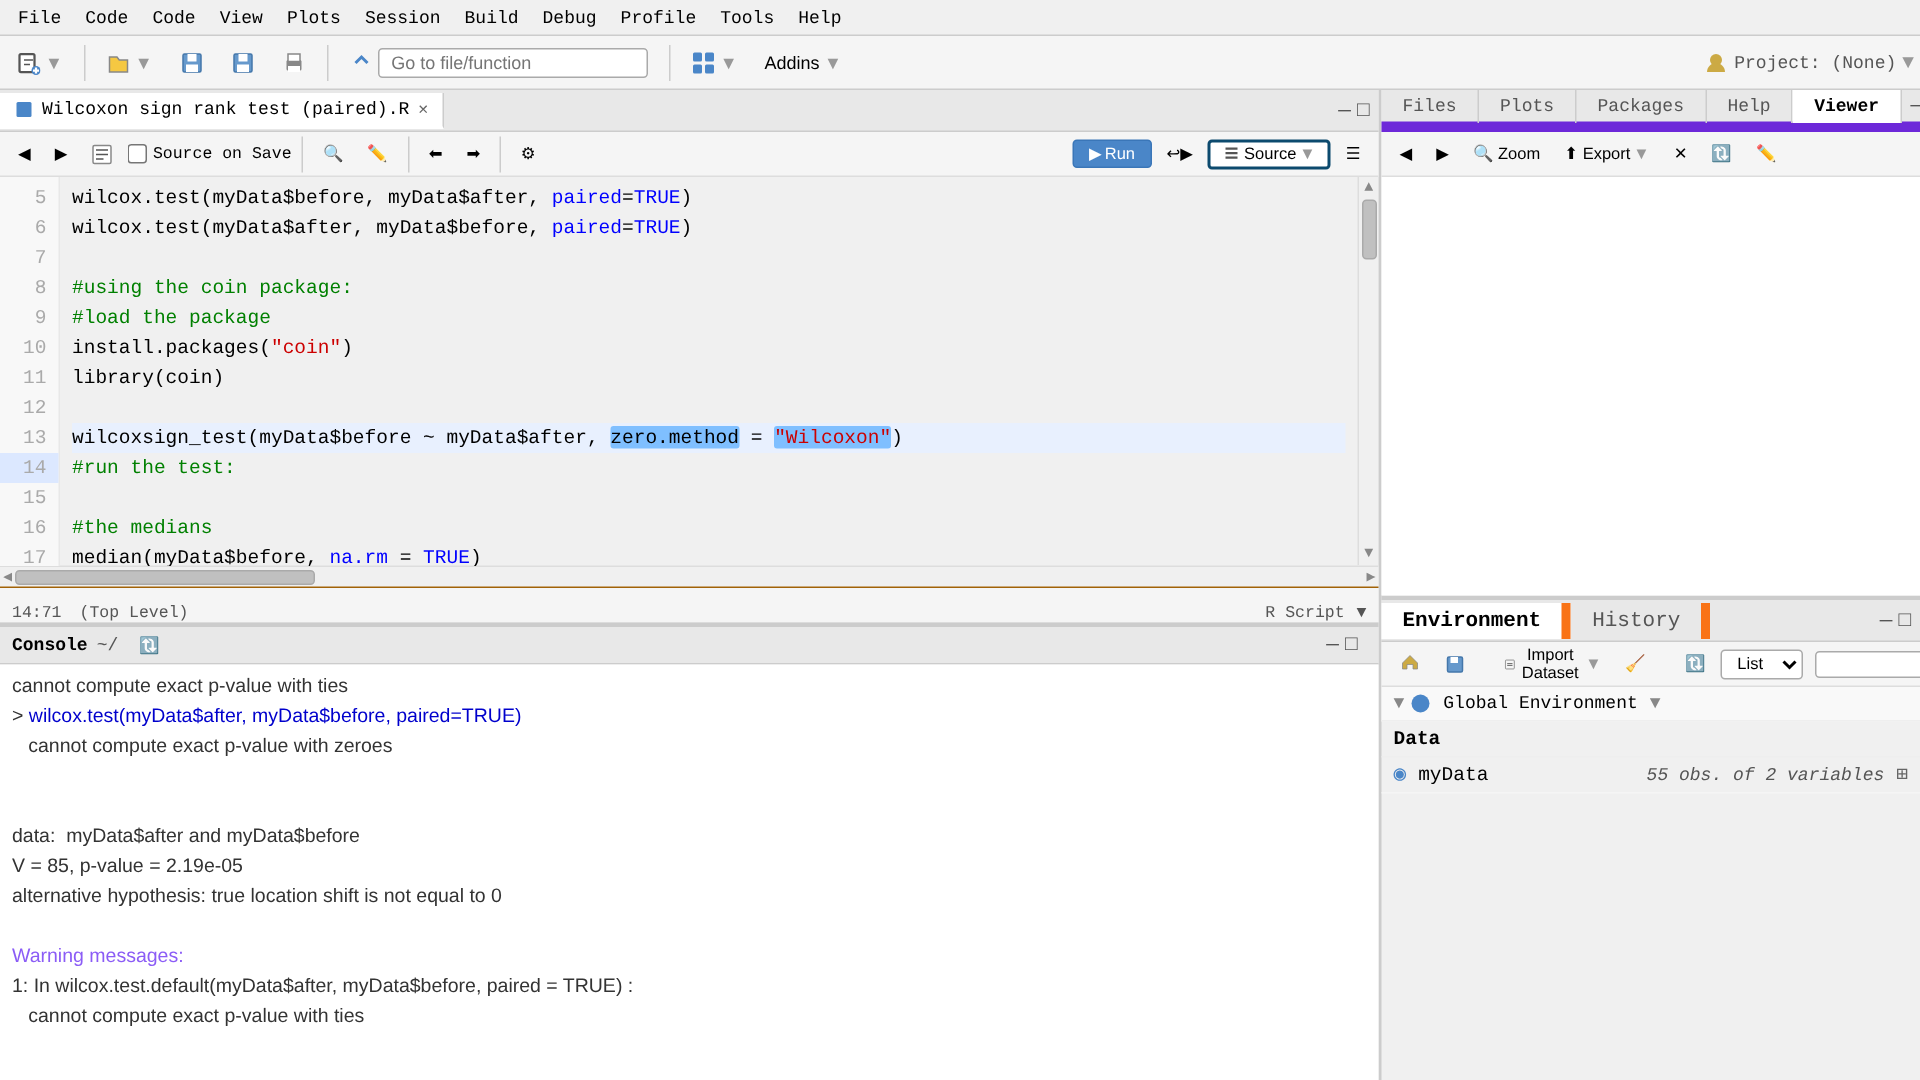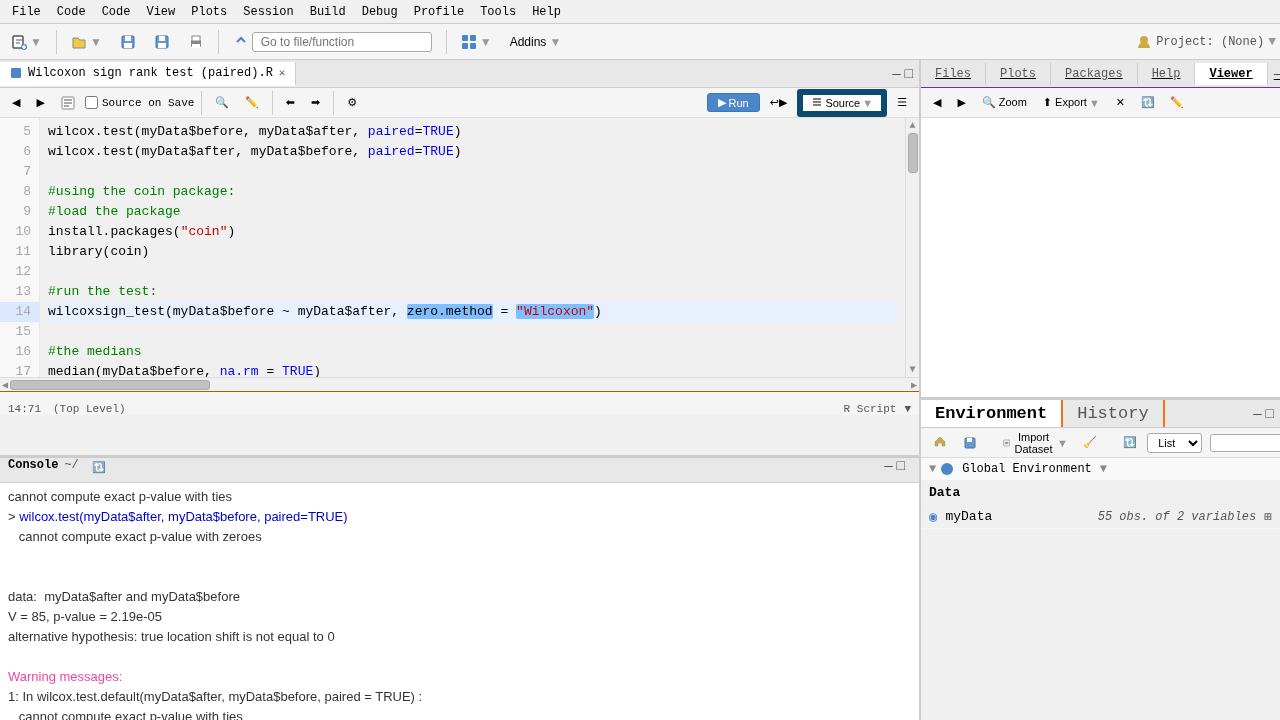--- a/index.html
+++ b/index.html
@@ -70,65 +70,65 @@
     .code-scroll { flex: 1; overflow: auto; }
 
     
     .status-bar {
       background: #f5f5f5; border-top: 1px solid #a16207; height: 24px;
       display: flex; align-items: flex-end; padding: 0 8px; font-size: 11px;
       color: #555; gap: 12px;
     }
     .status-right { margin-left: auto; display: flex; align-items: center; gap: 8px; }
     .console-header {
-      display: flex; align-items: flex-start; background: #e8e8e8;
-      border-bottom: 1px solid #ccc; border-top: 3px solid #ccc; height: 28px; padding: 0 8px; margin-top: 40px;
+      display: flex; align-items: center; background: #e8e8e8;
+      border-bottom: 1px solid #ccc; border-top: 3px solid #ccc; height: 28px; padding: 0 8px;
     }
     .console-title { font-size: 12px; font-weight: bold; }
     .console-path { font-size: 12px; color: #555; margin-left: 6px; }
     .console-content {
       background: white; flex: 1; overflow: auto; padding: 4px 8px;
       font-size: 13px; font-family: Liberation Sans, sans-serif;
     }
     .console-line { line-height: 20px; white-space: pre; }
     .console-prompt { color: #333; }
     .console-cmd { color: #0000cc; }
     .console-text { color: #333; }
-    .console-warning { color: #ec4899; }
+    .console-warning { color: #8b5cf6; }
     @keyframes blink { 0%,100% { opacity: 1; } 50% { opacity: 0; } }
 
     
     .right-panel { width: 360px; display: flex; flex-direction: column; border-left: 1px solid #ccc; }
 
     
     .panel-tabs {
       display: flex; align-items: center; background: #e8e8e8;
-      border-bottom: 1px solid #6d28d9; height: 28px; text-decoration: underline;
+      border-bottom: 7px solid #6d28d9; height: 28px;
     }
     .panel-tab {
       padding: 4px 14px; font-size: 12px; cursor: pointer;
       border-right: 1px solid #ccc; color: #555;
     }
     .panel-tab.active { background: white; font-weight: bold; color: #000; }
 
     
     .panel-toolbar {
       display: flex; align-items: center; background: #f5f5f5;
       border-bottom: 1px solid #ddd; height: 30px; padding: 0 6px; gap: 4px;
     }
     .panel-content { flex: 1; background: white; }
 
     
     .env-tabs {
       display: flex; align-items: center; background: #e8e8e8;
       border-bottom: 1px solid #ccc; height: 28px;
     }
     .env-tab {
-      padding: 4px 14px; font-size: 17px; cursor: pointer;
-      border-right: 2px solid #f97316; color: #555;
+      padding: 4px 14px; font-size: 14px; cursor: pointer;
+      border-right: 6px solid #f97316; color: #555;
     }
     .env-tab.active { background: white; font-weight: bold; color: #000; }
 
     .env-toolbar {
       display: flex; align-items: center; background: #f5f5f5;
       border-bottom: 1px solid #ddd; height: 30px; padding: 0 6px; gap: 4px;
     }
     .env-search {
       background: white; border: 1px solid #aaa; border-radius: 3px;
       padding: 2px 6px; font-size: 11px; width: 120px; margin-left: auto;
@@ -297,21 +297,21 @@
         <button class="editor-btn" data-name="outdent-button">⬅</button>
         <button class="editor-btn" data-name="indent-button">➡</button>
         <div class="toolbar-sep"></div>
         <button class="editor-btn" data-name="compile-button">⚙</button>
         <div class="editor-toolbar-right">
           <button class="editor-btn" data-name="run-button" style="background:#4a86c8;color:white;border:1px solid #3a76b8;padding:2px 10px;border-radius:3px;">
             <span data-name="run-icon">▶</span>
             <span data-name="run-label">Run</span>
           </button>
           <button class="editor-btn" data-name="re-run-button">↩▶</button>
-          <button class="editor-btn" data-name="source-button" style="border:6px solid #0c4a6e;background:white;padding:2px 8px;">
+          <button class="editor-btn" data-name="source-button" style="border:2px solid #0c4a6e;background:white;padding:2px 8px;">
             <svg width="12" height="12" viewBox="0 0 12 12" fill="none">
                 <path d="M2 2h8M2 5h8M2 8h8" stroke="#555" stroke-width="1.5"></path>
               </svg>
             <span data-name="source-label">Source</span>
             <span style="color:#999">▼</span>
           </button>
           <button class="editor-btn" data-name="more-options-button">☰</button>
         </div>
       </div>
 
@@ -336,22 +336,22 @@
             </div>
             <div class="code-lines" data-name="code-lines">
               <div class="code-line" data-name="code-line-5">wilcox.test(myData$before, myData$after, <span class="kw">paired</span>=<span class="kw">TRUE</span>)</div>
               <div class="code-line" data-name="code-line-6">wilcox.test(myData$after, myData$before, <span class="kw">paired</span>=<span class="kw">TRUE</span>)</div>
               <div class="code-line" data-name="code-line-7"></div>
               <div class="code-line comment" data-name="code-line-8">#using the coin package:</div>
               <div class="code-line comment" data-name="code-line-9">#load the package</div>
               <div class="code-line" data-name="code-line-10">install.packages(<span class="str">"coin"</span>)</div>
               <div class="code-line" data-name="code-line-11">library(coin)</div>
               <div class="code-line" data-name="code-line-12"></div>
+              <div class="code-line highlighted" data-name="code-line-14">wilcoxsign_test(myData$before ~ myData$after, <span class="highlight-word">zero.method</span> = <span class="str highlight-word">"Wilcoxon"</span>)</div>
               <div class="code-line comment" data-name="code-line-13">#run the test:</div>
-              <div class="code-line highlighted" data-name="code-line-14">wilcoxsign_test(myData$before ~ myData$after, <span class="highlight-word">zero.method</span> = <span class="str highlight-word">"Wilcoxon"</span>)</div>
               <div class="code-line" data-name="code-line-15"></div>
               <div class="code-line comment" data-name="code-line-16">#the medians</div>
               <div class="code-line" data-name="code-line-17">median(myData$before, <span class="kw">na.rm</span> = <span class="kw">TRUE</span>)</div>
 
             </div>
           </div>
         </div>
 
         <div style="width:14px;background:#f0f0f0;border-left:1px solid #ddd;display:flex;flex-direction:column;align-items:center;padding:2px 0;" data-name="editor-scrollbar">
           <div style="font-size:10px;cursor:pointer;color:#888;" data-name="scroll-up-arrow">▲</div>

